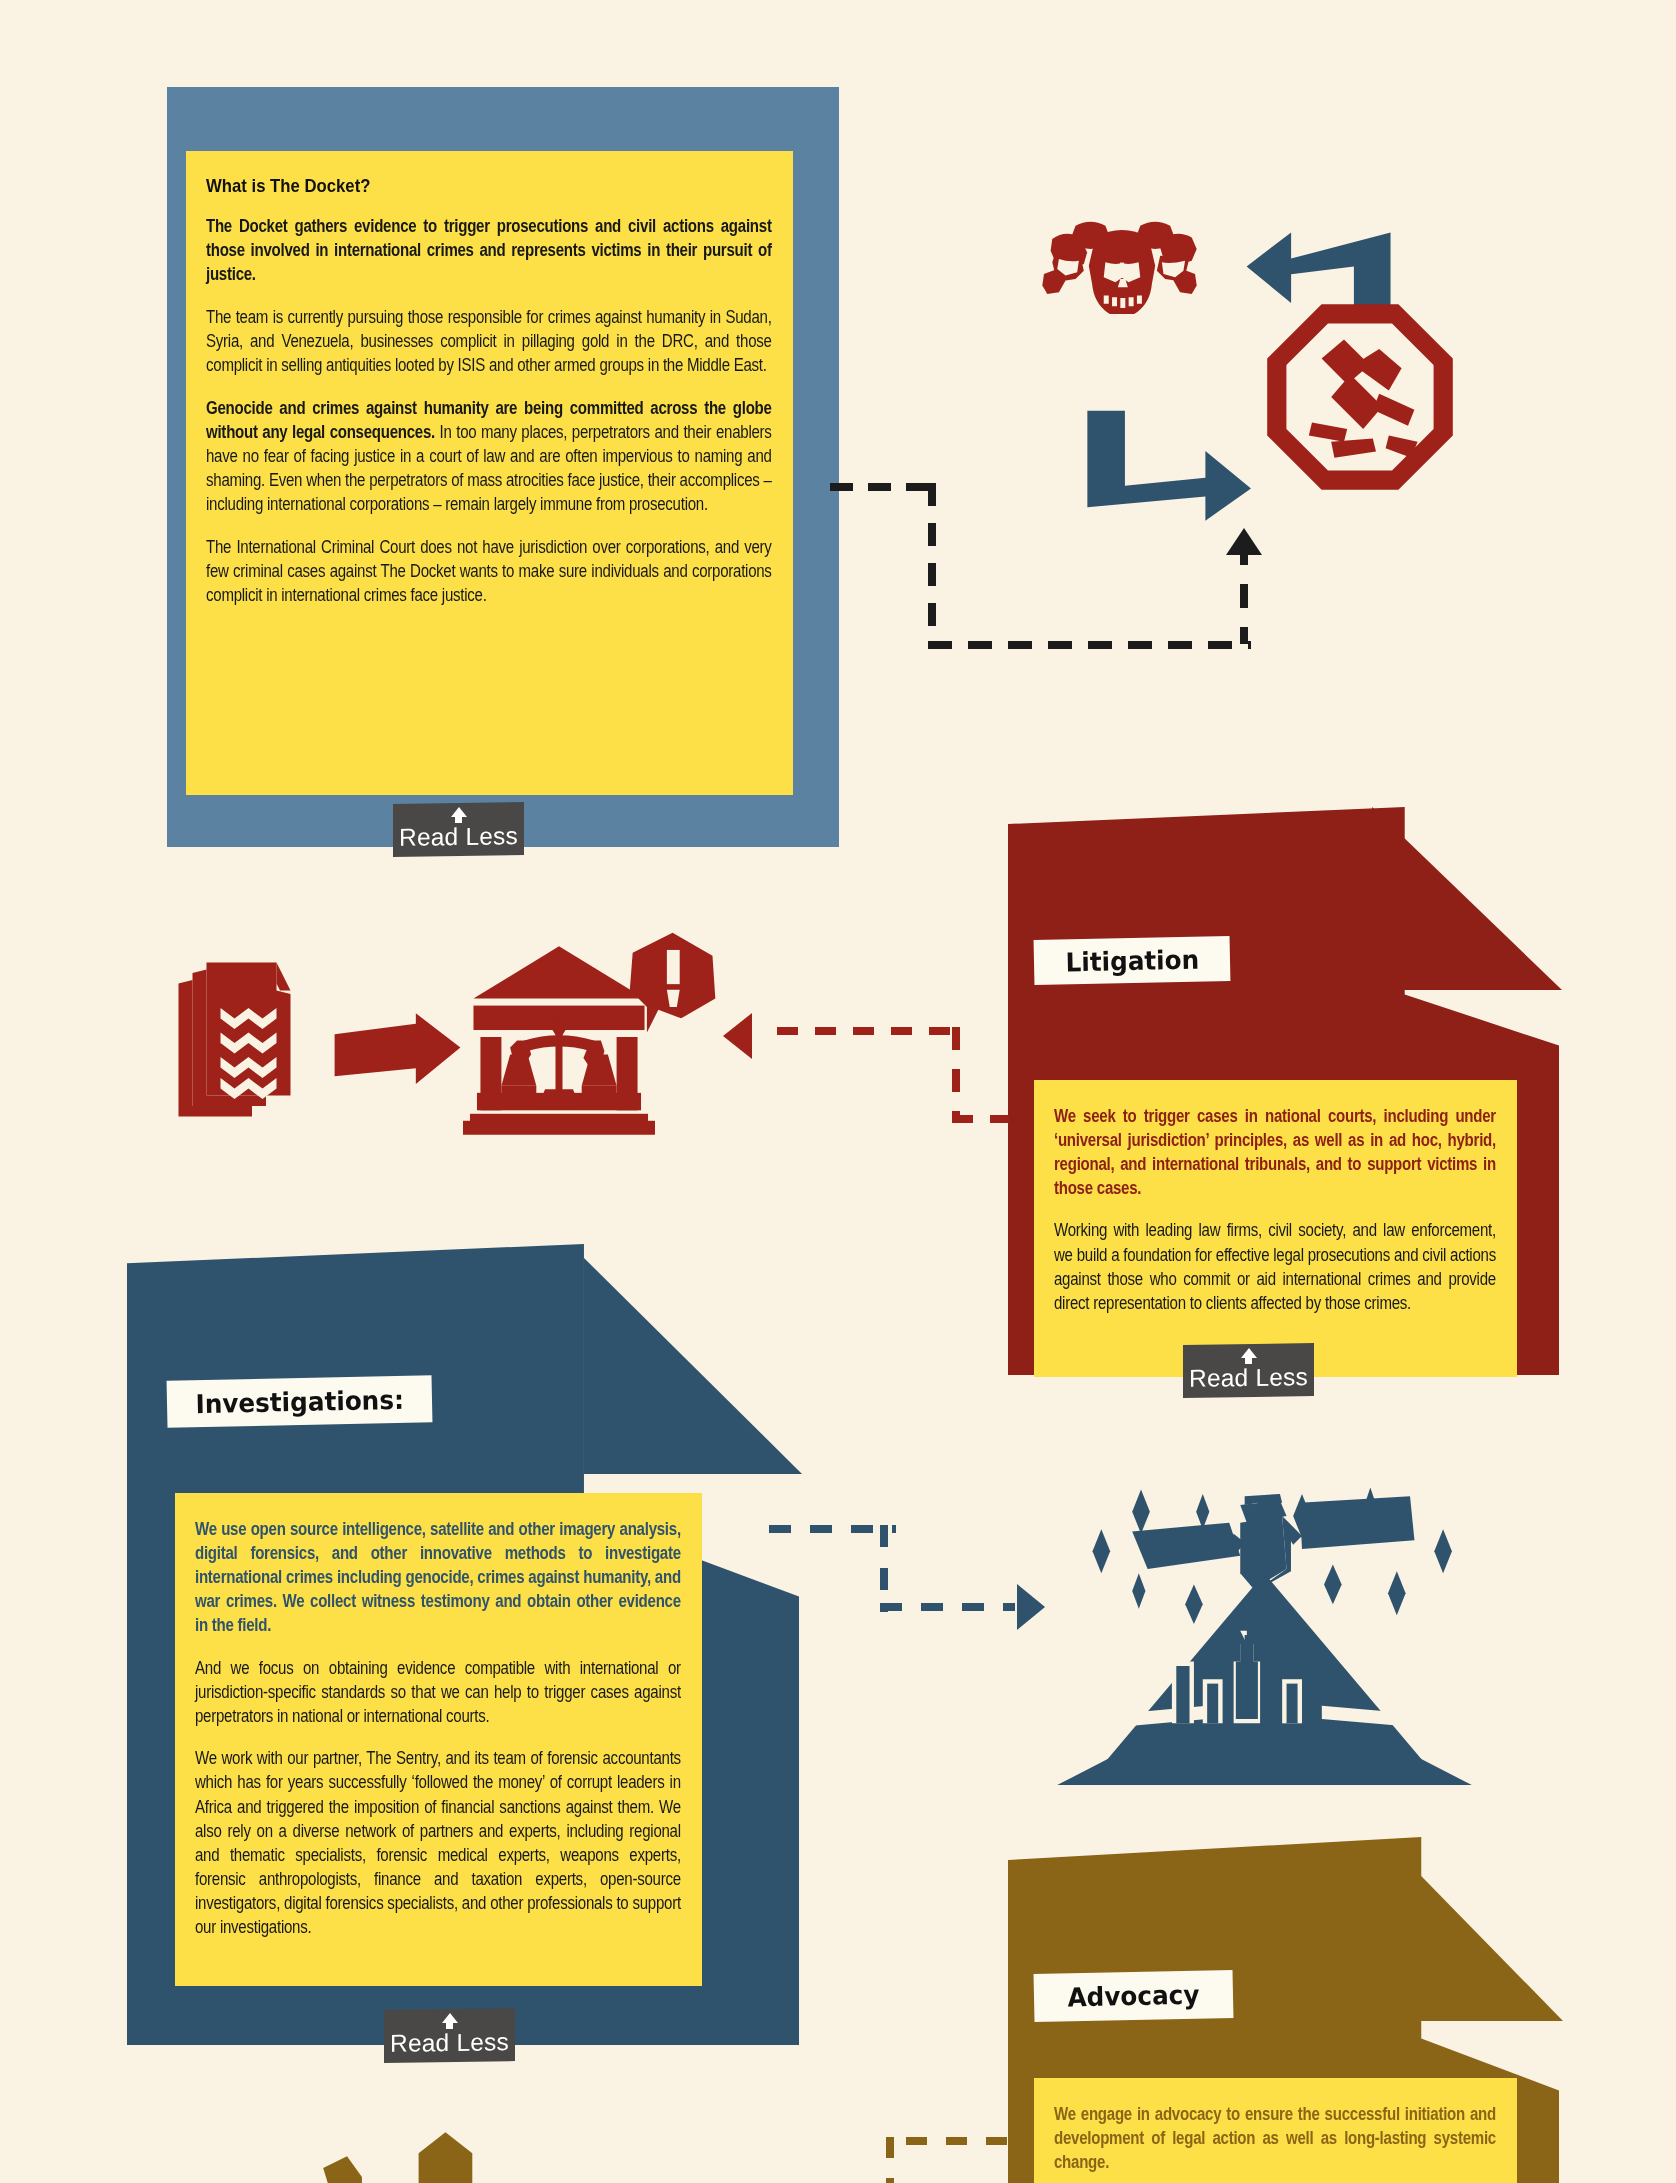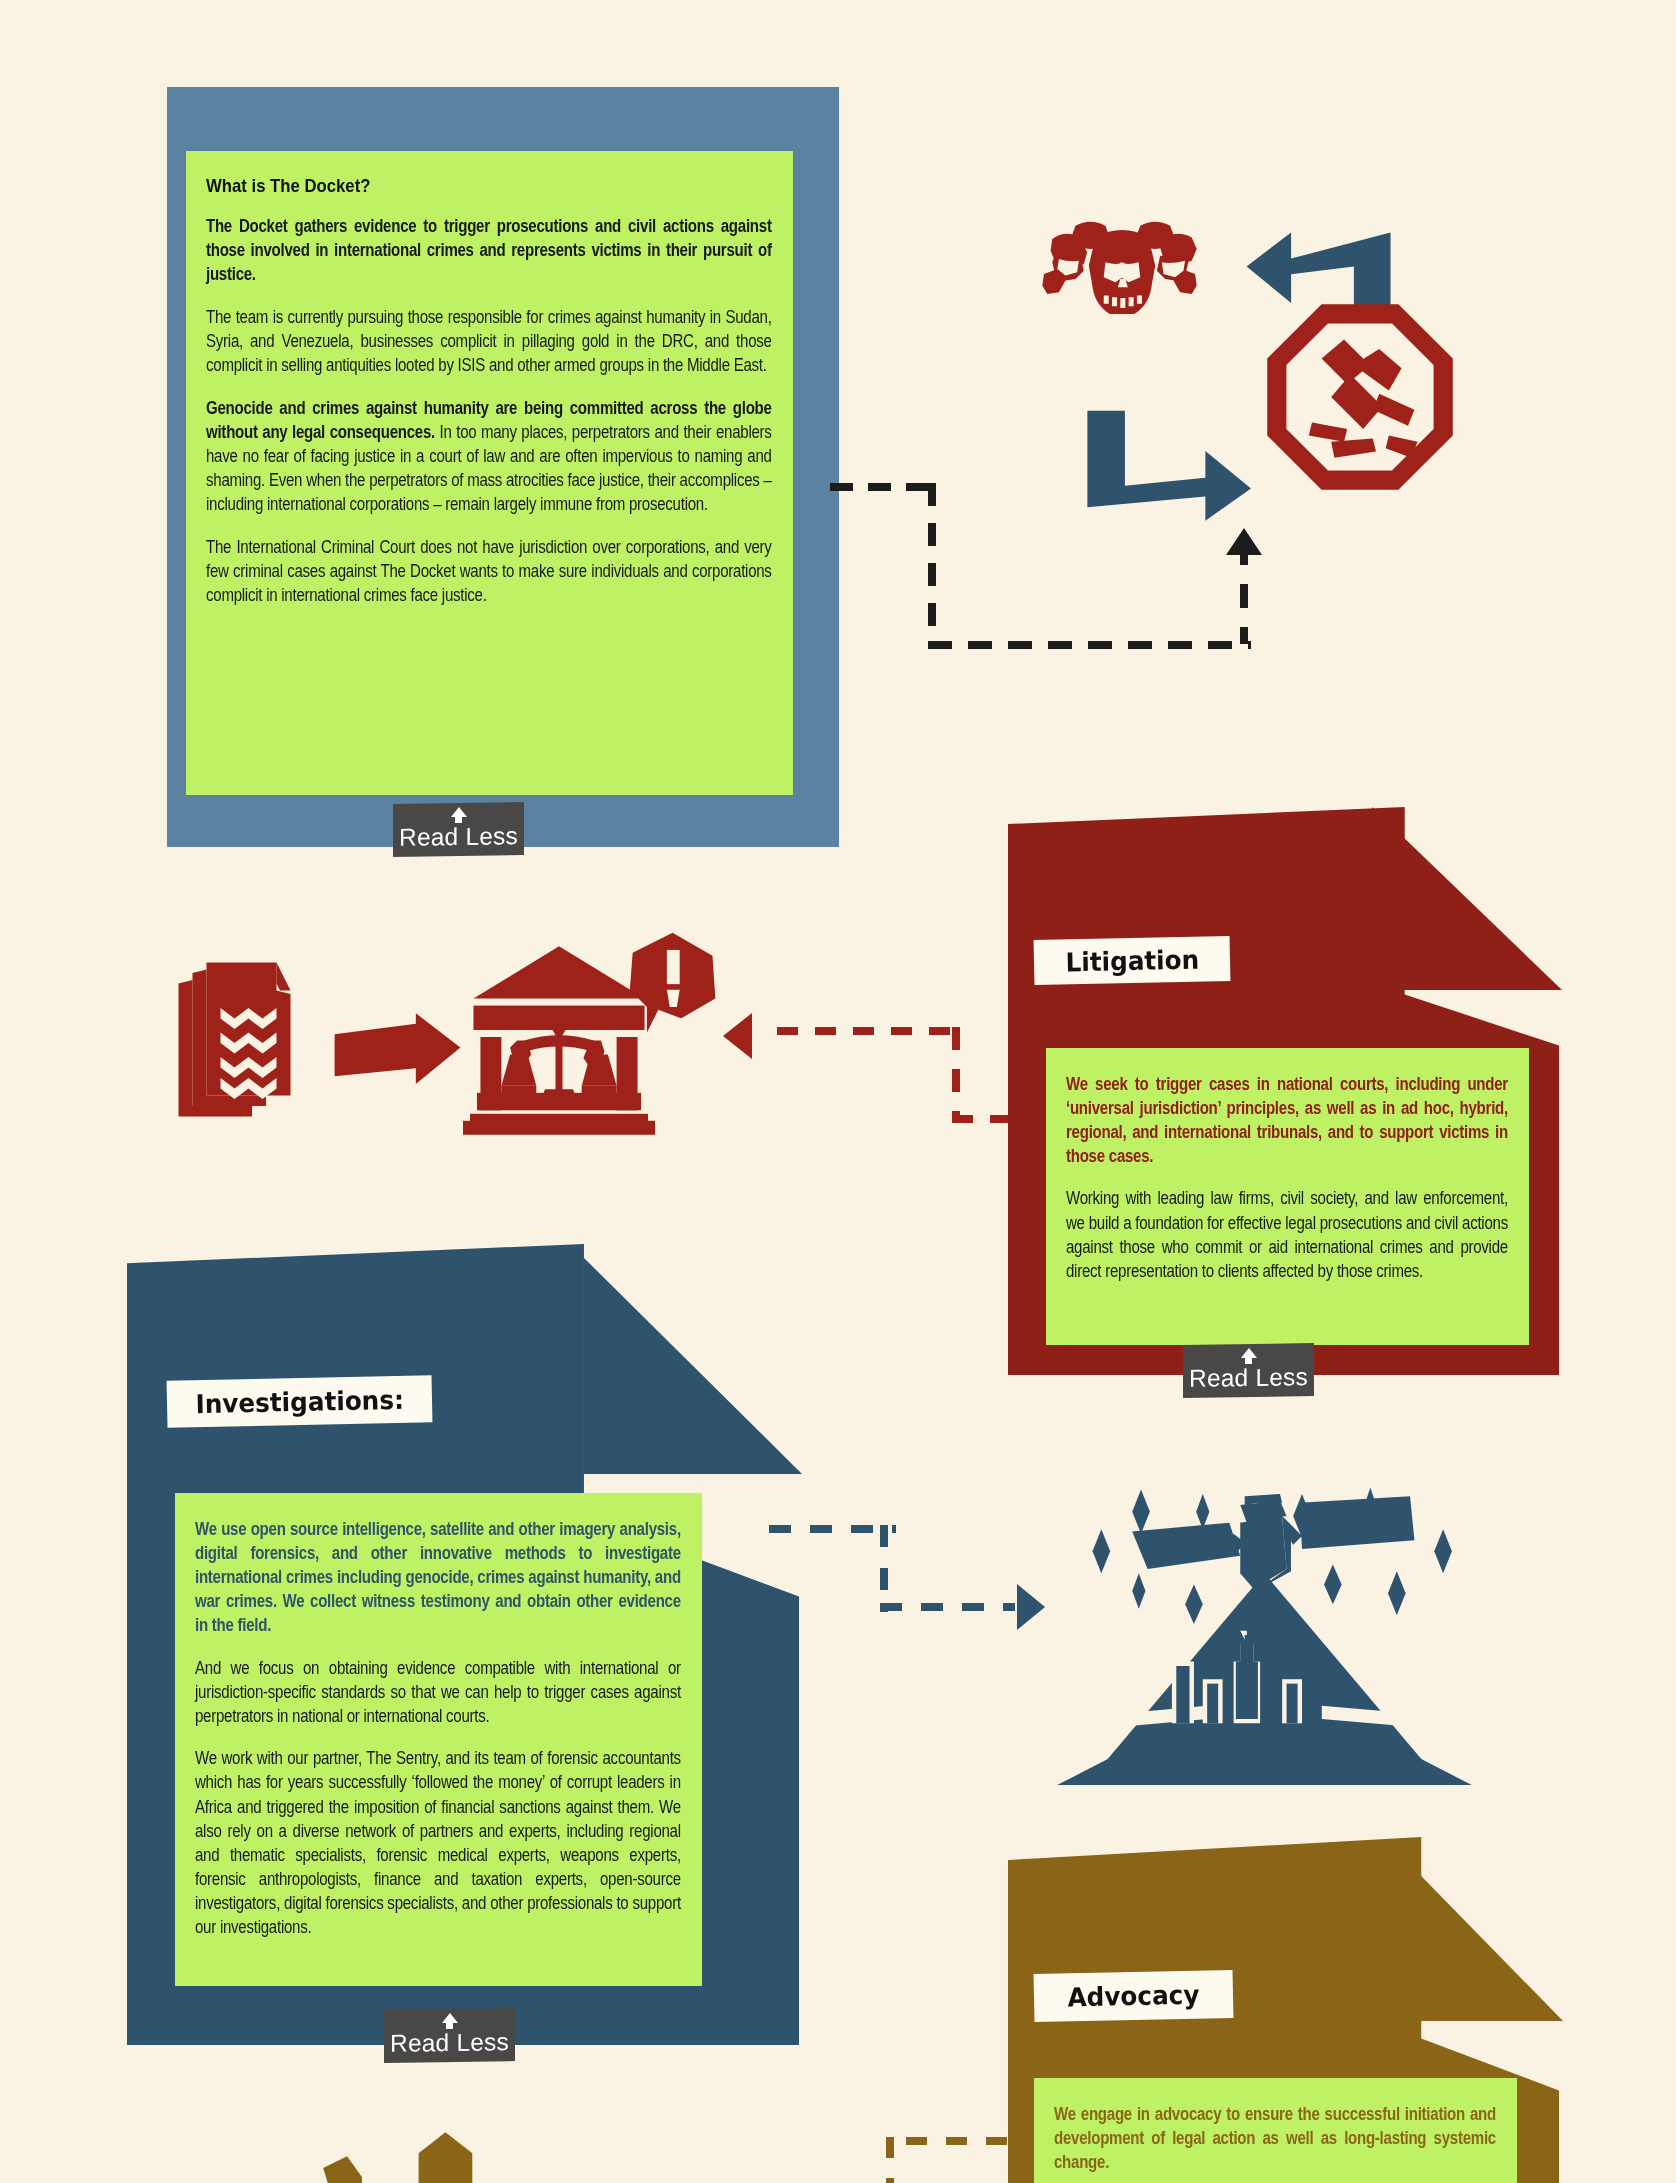--- a/index.html
+++ b/index.html
@@ -82,21 +82,21 @@
     font-weight: bold;
     font-size: 26px;
     color: #111111;
     letter-spacing: 0px;
     transform: scaleX(0.95);
   }
 
   
   .panel {
     position: absolute;
-    background: #bef264;
+    background: #fde047;
     z-index: 25;
     padding: 23.6px 20px 17.5px 20px;
   }
 
   
   #docket-shadow {
     position: absolute;
     left: 167px; top: 87px;
     width: 672px; height: 760px;
     background: #5b82a0;
@@ -144,21 +144,21 @@
   }
   #lit-fold {
     position: absolute;
     left: 1372px; top: 807px;
     width: 190px; height: 183px;
     background: #8f2018;
     clip-path: polygon(0% 0%, 100% 100%, 0% 100%);
     z-index: 11;
   }
   #lit-tag { left: 1034px; top: 938px; width: 196px; height: 45px; transform: rotate(-1.2deg); }
-  #lit-panel { left: 1034px; top: 1048px; width: 483px; height: 297px; margin-left: 12px; }
+  #lit-panel { left: 1034px; top: 1080px; width: 483px; height: 297px; }
   #lit-panel .body-txt p.lead { color: #8f2018; }
 
   
   #inv-card {
     position: absolute;
     left: 127px; top: 1244px;
     width: 672px; height: 801px;
     background: #2f536c;
     clip-path: polygon(0% 2.4%, 68% 0%, 68% 34%, 100% 44%, 100% 100%, 0% 100%);
     z-index: 10;

